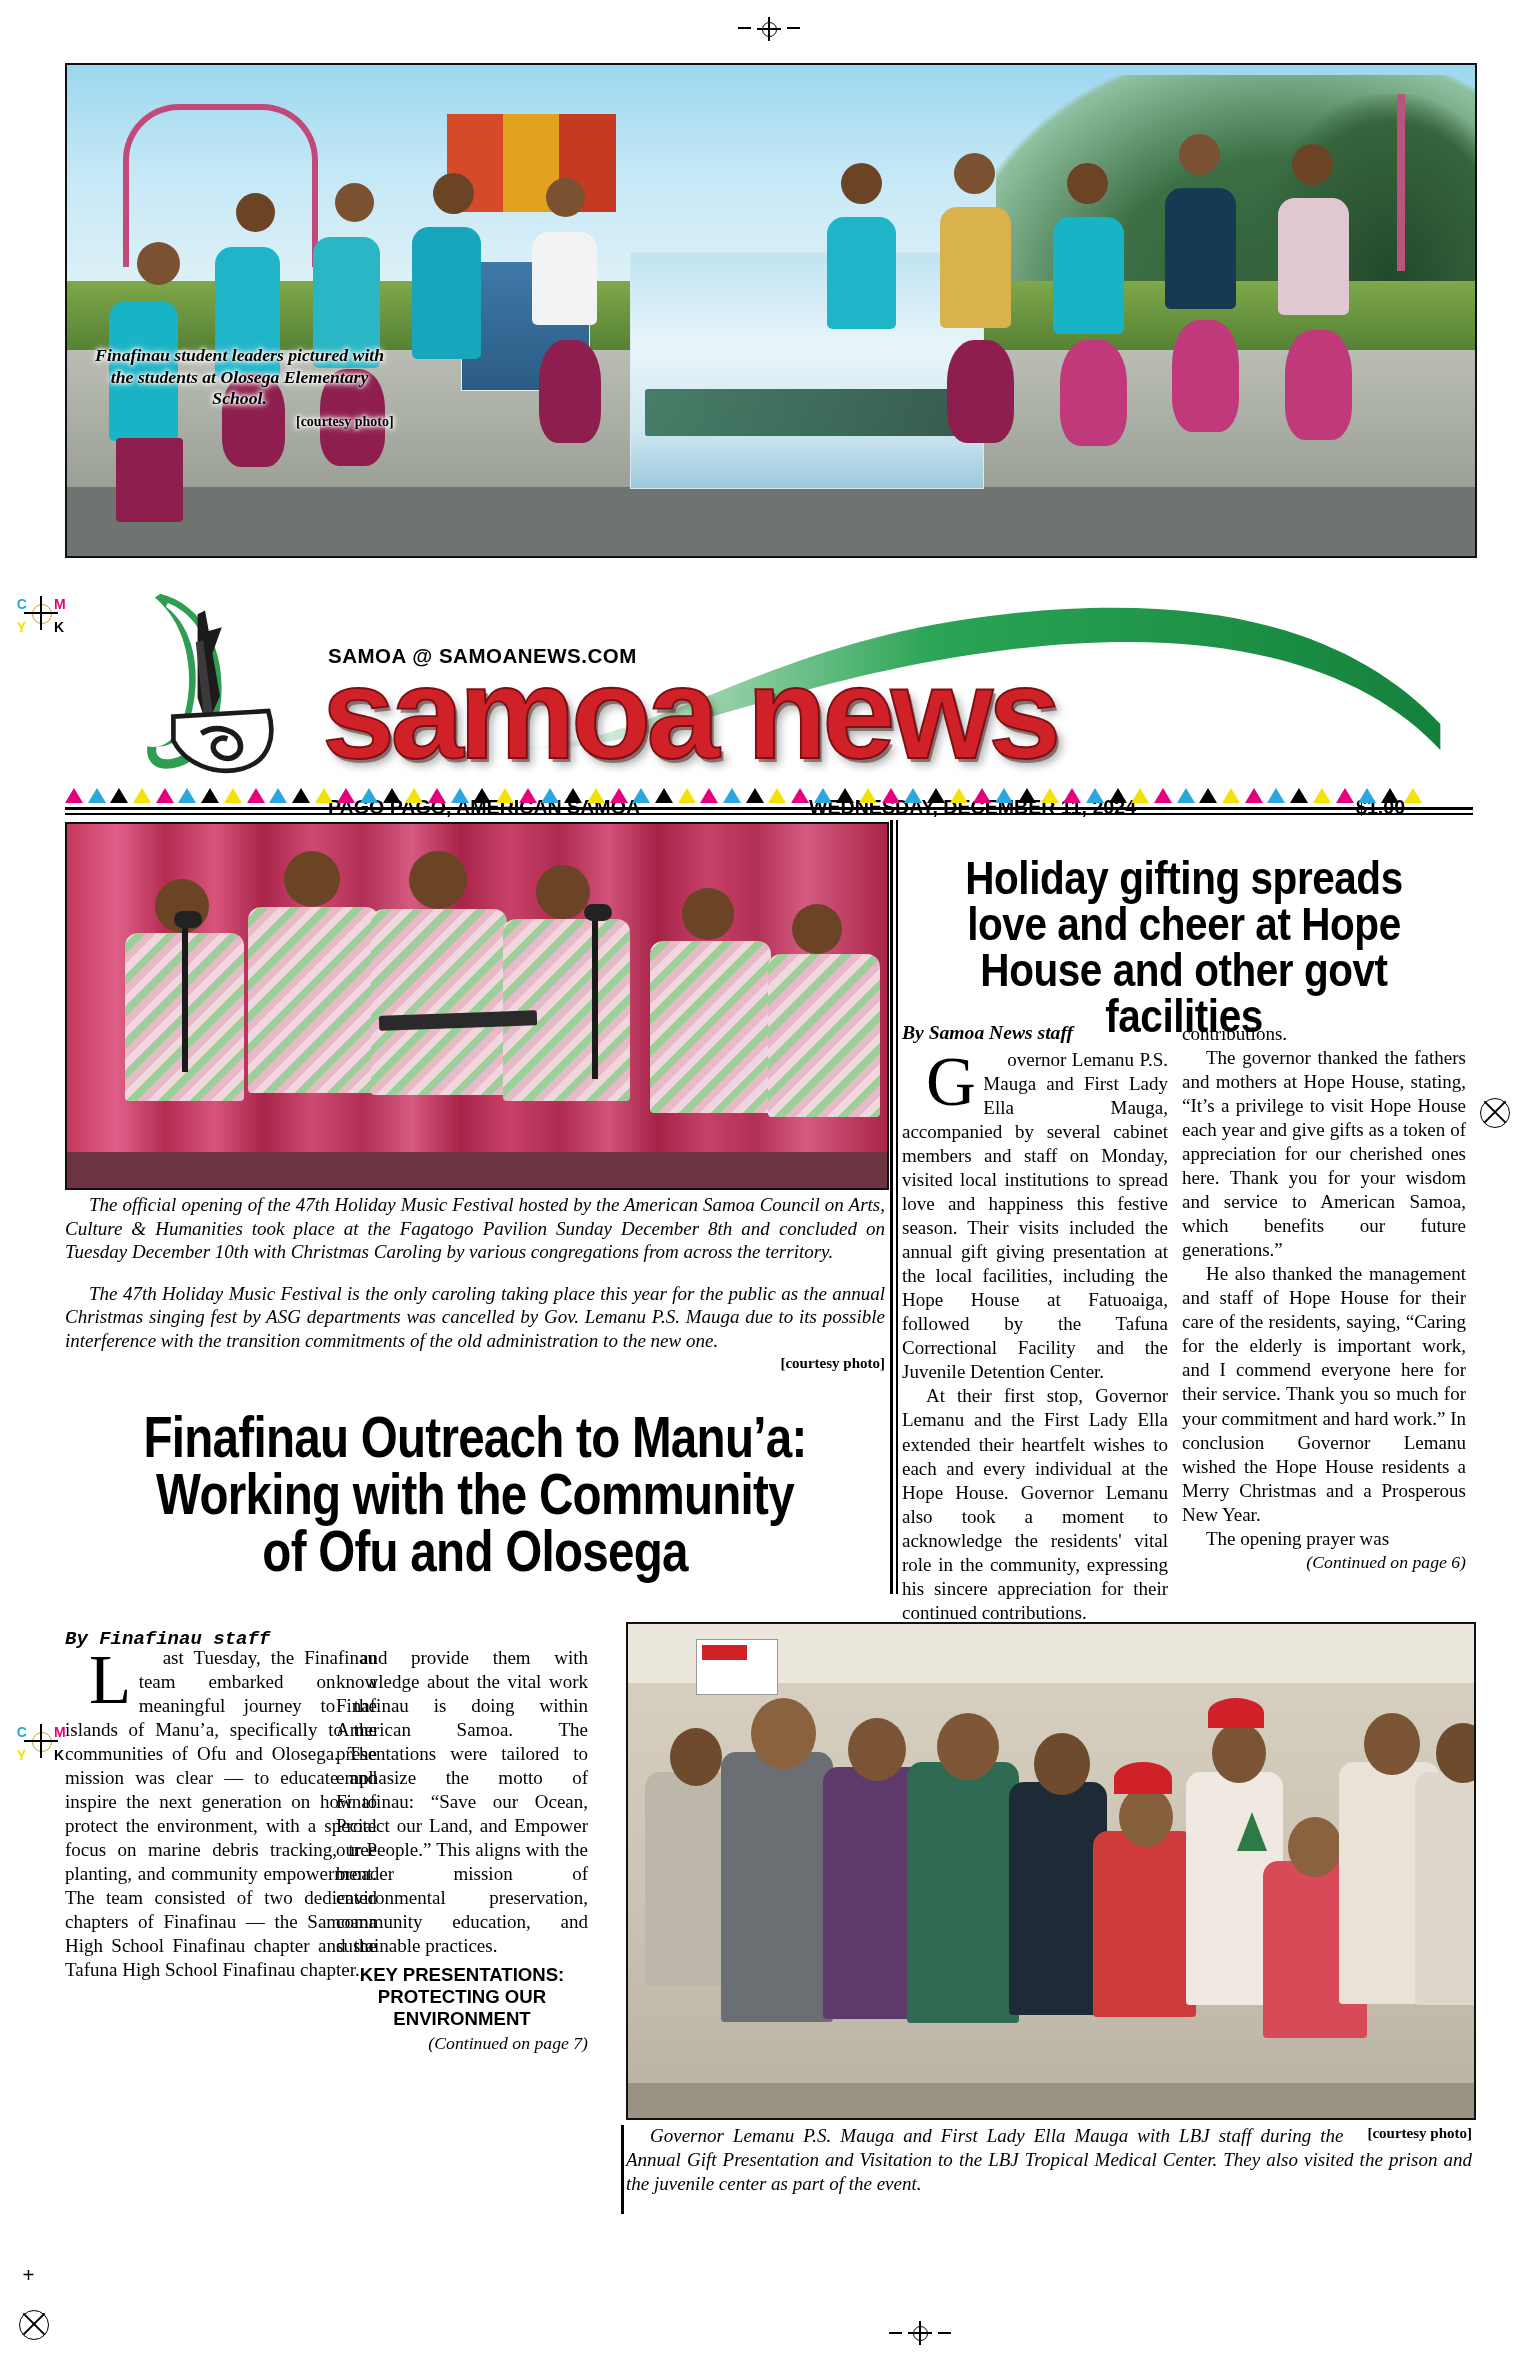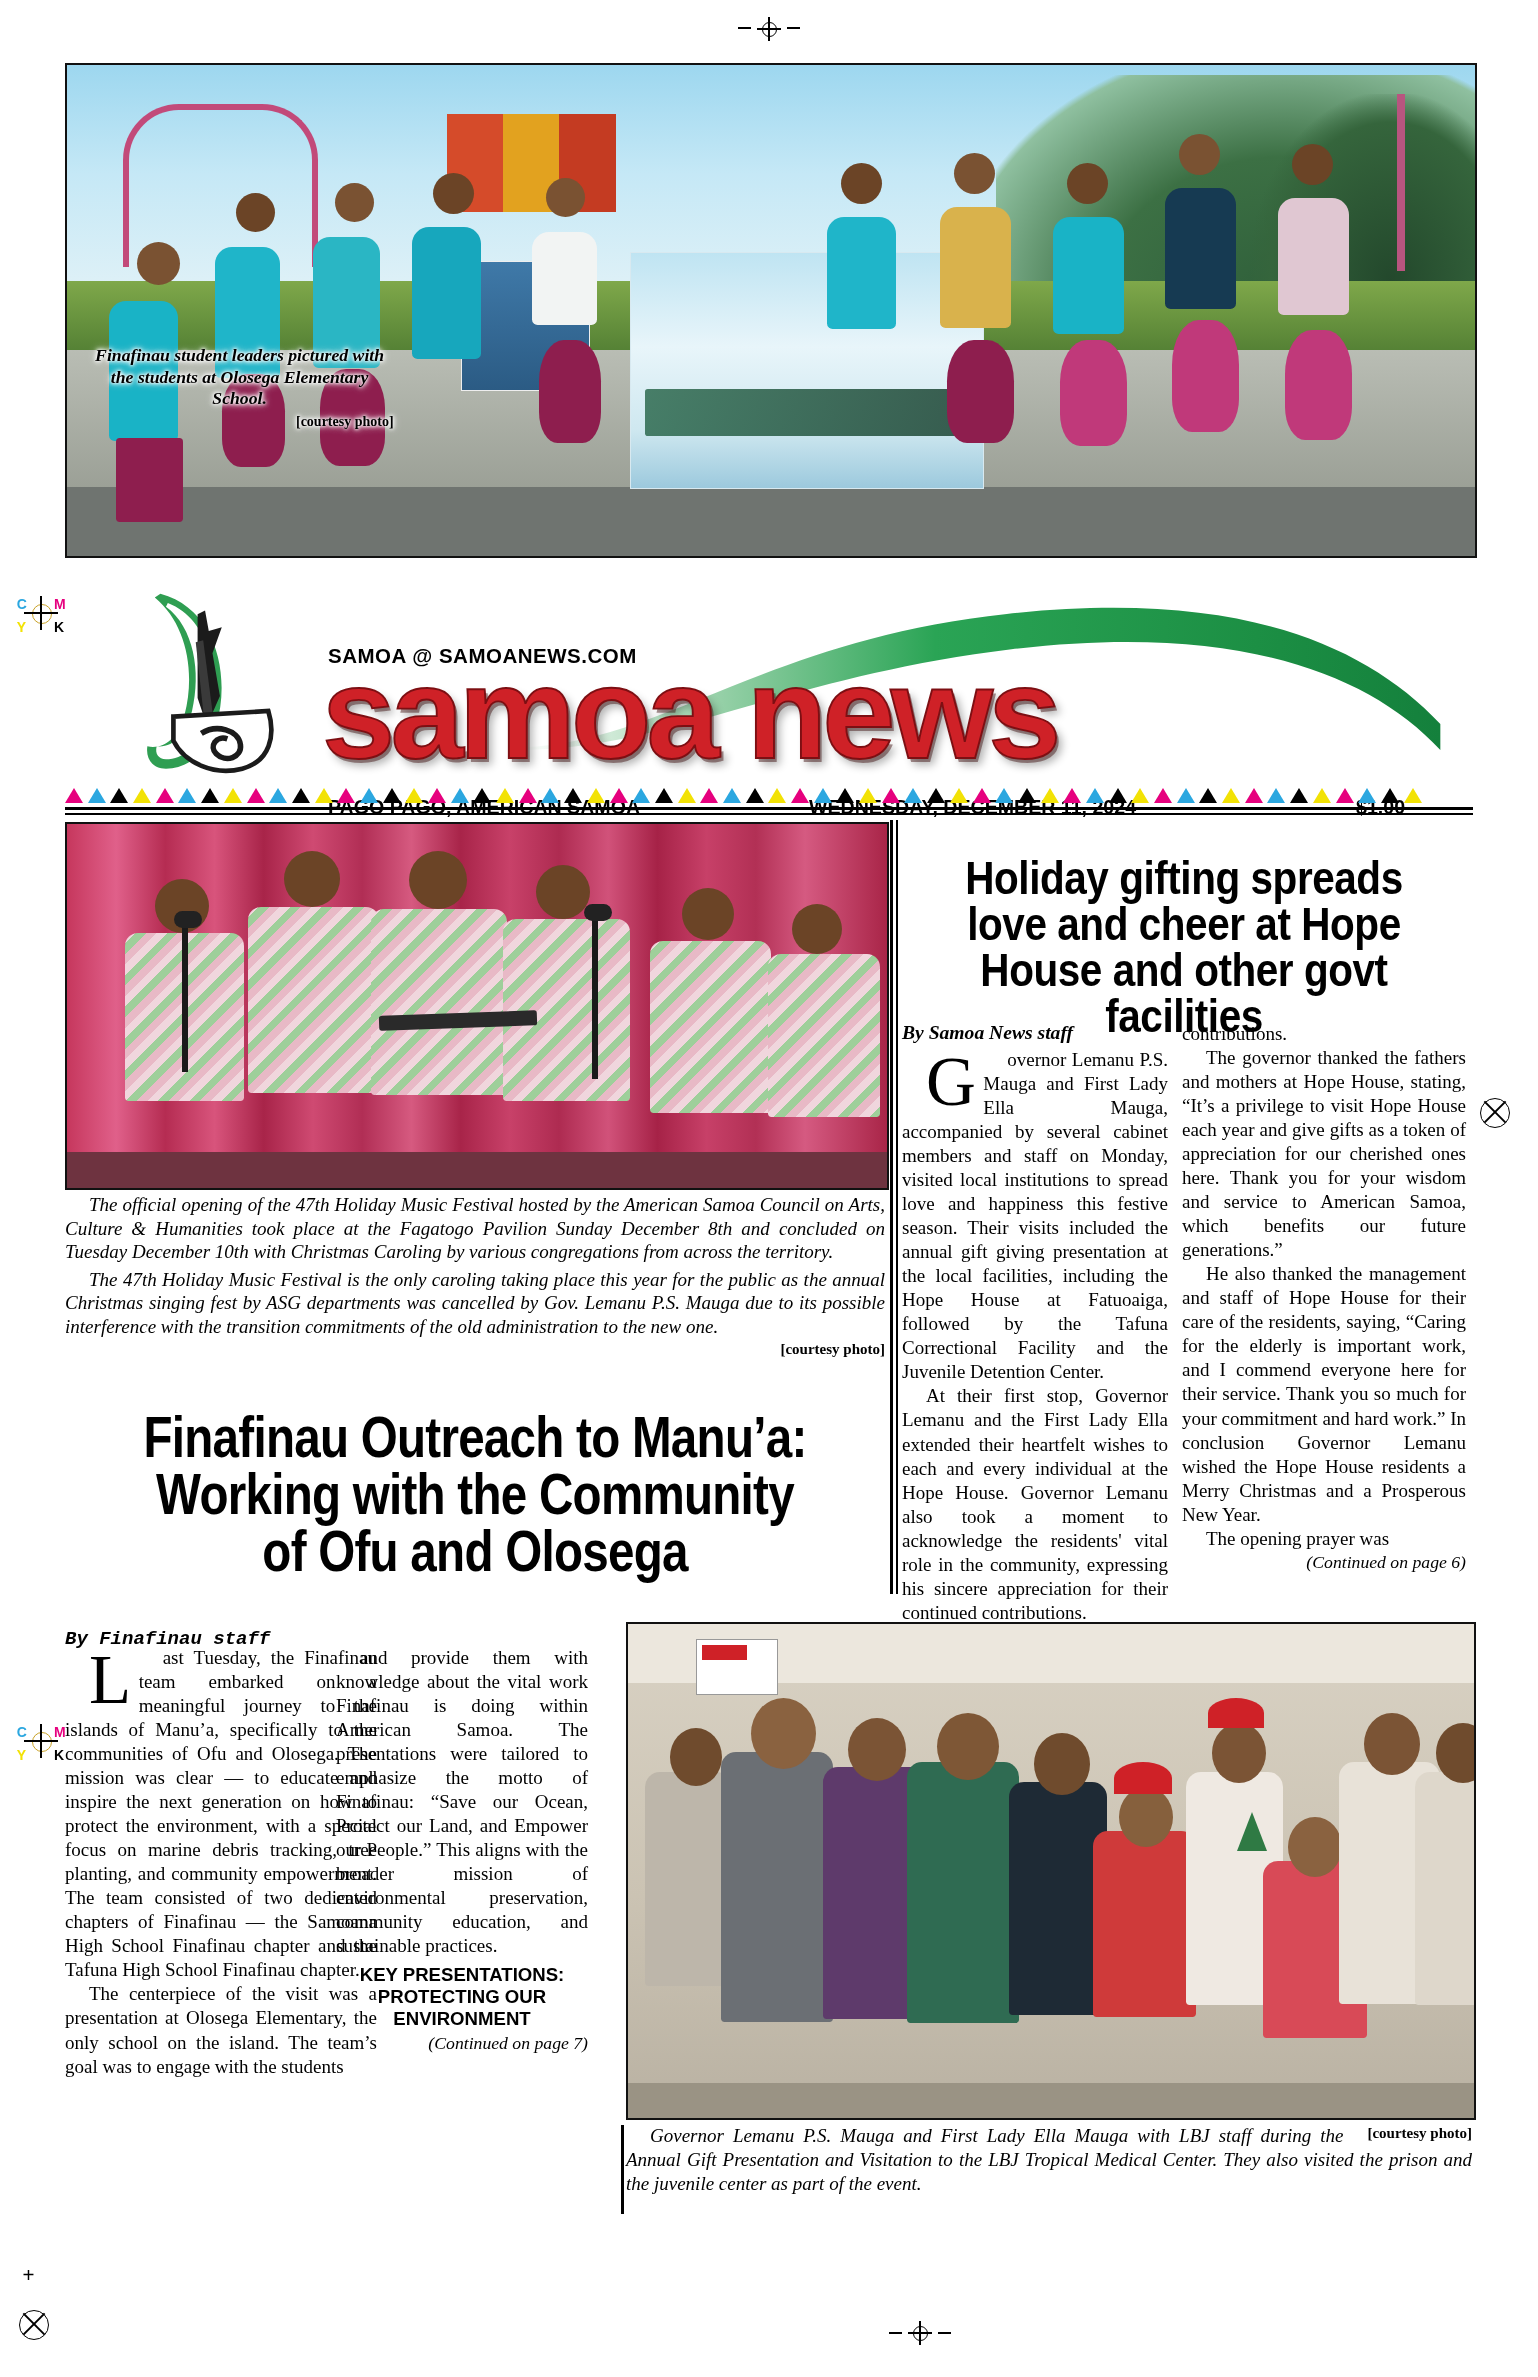--- a/index.html
+++ b/index.html
@@ -90,21 +90,21 @@
   .musicpic .michead{position:absolute;width:28px;height:17px;background:#222;border-radius:8.4px;}
   .musicpic .stand{position:absolute;left:38%;top:52%;width:158px;height:15px;background:#2a2a2a;border-radius:2.8px;transform:rotate(-2deg);}
   .musicpic .person{position:absolute;bottom:8%;}
   .musicpic .head{position:absolute;border-radius:50%;background:#6b4426;}
   .musicpic .body{position:absolute;border-radius:13px 13px 3.7px 3.7px;
      background:repeating-linear-gradient(135deg,#f0d6dd 0 7.5px,#9ecf9a 7.5px 15px,#e8b9c6 15px 22.4px);}
 
   .musiccap{position:absolute;left:65px;top:1193px;width:820px;
      font-family:"Liberation Serif",serif;font-style:italic;font-size:19px;line-height:1.24;text-align:justify;}
   .musiccap p{margin:0 0 0 0;text-indent:24px;}
-  .musiccap p+p{margin-top:4px;}
+  .musiccap p+p{margin-top:18px;}
   .musiccap .credit{display:block;text-align:right;font-style:normal;font-weight:bold;font-size:15px;margin-top:1.9px;}
 
   
   .finahead{position:absolute;left:65px;top:1370px;width:820px;
      font-family:"Liberation Sans",sans-serif;font-weight:bold;font-size:58px;line-height:0.98;
      text-align:center;letter-spacing:-0.9px;transform:scaleX(.82);transform-origin:center top;}
 
   
   .fina-byline{position:absolute;left:65px;top:1628px;font-family:Liberation Mono, monospace;font-weight:bold;font-style:italic;font-size:19px;}
   .fcol{position:absolute;font-family:"Liberation Serif",serif;font-size:19px;line-height:1.265;text-align:justify;-webkit-hyphens:auto;hyphens:auto;}
@@ -392,21 +392,20 @@
     <p>The 47th Holiday Music Festival is the only caroling taking place this year for the public as the annual Christmas singing fest by ASG departments was cancelled by Gov. Lemanu P.S. Mauga due to its possible interference with the transition commitments of the old administration to the new one.</p>
     <span class="credit">[courtesy photo]</span>
   </div>
 
   <h1 class="finahead">Finafinau Outreach to Manu’a: Working with the Community of Ofu and Olosega</h1>
 
   <div class="fina-byline">By Finafinau staff</div>
 
   <div class="fcol" style="left:65px;top:1646px;width:312px;height:653px;">
     <p><span class="drop">L</span><span>ast Tuesday, the Finafinau team embarked on a meaningful journey to the islands of Manu’a, specifically to the communities of Ofu and Olosega. The mission was clear — to educate and inspire the next generation on how to protect the environment, with a special focus on marine debris tracking, tree planting, and community empowerment. The team consisted of two dedicated chapters of Finafinau — the Samoana High School Finafinau chapter and the Tafuna High School Finafinau chapter.</span></p>
-    <p>The centerpiece of the visit was a presentation at Olosega Elementary, the only school on the island. The team’s goal was to engage with the students</p>
   </div>
 
   <div class="fcol" style="left:336px;top:1646px;width:252px;height:653px;">
     <p>and provide them with knowledge about the vital work Finafinau is doing within American Samoa. The presentations were tailored to emphasize the motto of Finafinau: “Save our Ocean, Protect our Land, and Empower our People.” This aligns with the broader mission of environmental preservation, community education, and sustainable practices.</p>
     <p class="sub">KEY PRESENTATIONS: PROTECTING OUR ENVIRONMENT</p>
     <p class="cont">(Continued on page 7)</p>
   </div>
 
   <h1 class="r-head">Holiday gifting spreads love and cheer at Hope House and other govt facilities</h1>
   <div class="r-byline">By Samoa News staff</div>

